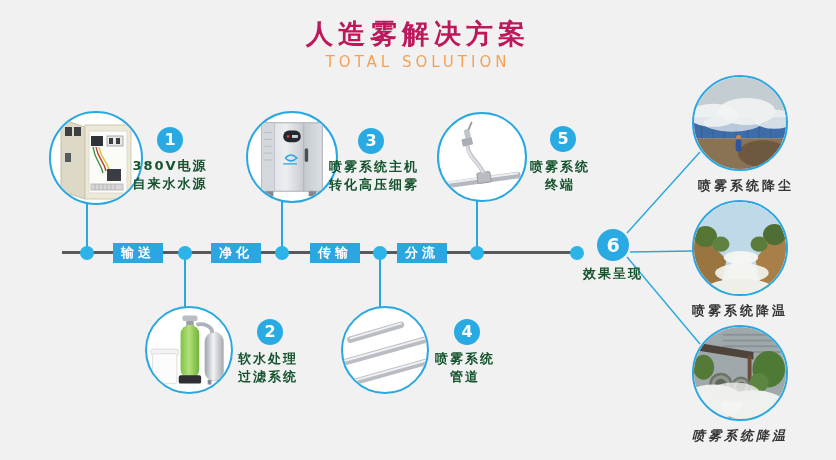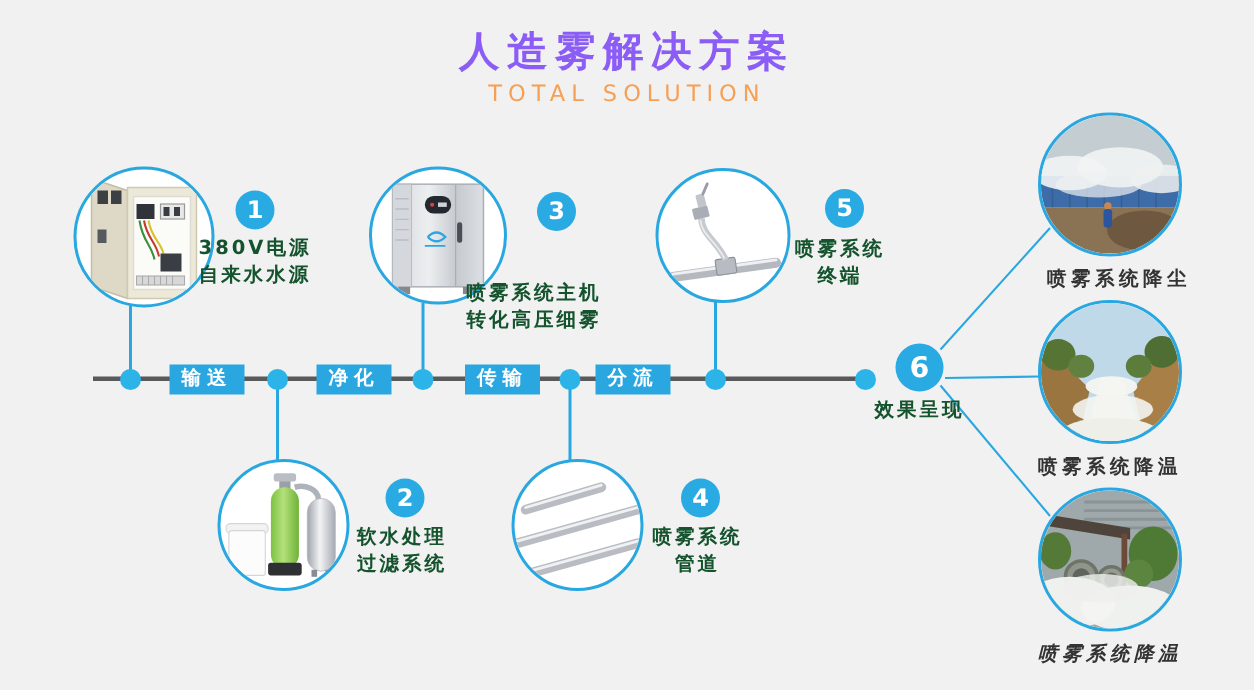--- a/index.html
+++ b/index.html
@@ -1,20 +1,20 @@
 <!DOCTYPE html>
 <html><head>
 <meta charset="utf-8">
 <style>
   html,body{margin:0;padding:0;background:#f1f1f1;font-family:"DejaVu Sans","Liberation Sans",sans-serif;}
   #stage{position:relative;width:836px;height:460px;background:#f1f1f1;overflow:hidden;}
 
   
   .title{position:absolute;left:0;top:16px;width:836px;text-align:center;
-         font-size:27px;font-weight:700;color:#8b5cf6;letter-spacing:5px;}
+         font-size:27px;font-weight:700;color:#be185d;letter-spacing:5px;}
   .subtitle{position:absolute;left:0;top:53px;width:836px;text-align:center;
          font-size:15px;font-weight:500;color:#f6a055;letter-spacing:4px;}
 
   
   .hline{position:absolute;left:62px;top:251px;width:515px;height:3px;background:#58595b;}
   .dot{position:absolute;width:14px;height:14px;border-radius:50%;background:#2cb4e8;top:246px;}
   .vline{position:absolute;width:2px;background:#29a7e0;}
   .flowlabel{position:absolute;top:243px;height:20px;line-height:20px;padding:0 8px;
          background:#2aa7e0;color:#fff;font-size:13px;font-weight:700;letter-spacing:4px;text-align:center;}
 
@@ -122,21 +122,21 @@
       <circle cx="41" cy="24" r="1.4" fill="#e04040"></circle>
       <rect x="45" y="22.5" width="6" height="3" fill="#cfd3d8"></rect>
       <rect x="58" y="36" width="3.5" height="14" rx="1.6" fill="#4a4e55"></rect>
       <path d="M38,46 q6,-6 12,0 q-6,6 -12,0" fill="none" stroke="#2aa7e0" stroke-width="1.6"></path>
       <line x1="36" y1="52" x2="50" y2="52" stroke="#2aa7e0" stroke-width="1.2"></line>
       <rect x="18" y="80" width="8" height="5" fill="#85898f"></rect>
       <rect x="62" y="80" width="8" height="5" fill="#85898f"></rect>
     </svg>
   </div>
   <div class="badge" style="left:358px;top:128px;">3</div>
-  <div class="steptext" style="left:266px;top:158px;width:180px;margin-top:29px;">
+  <div class="steptext" style="left:284px;top:158px;width:180px;">
     <div>喷雾系统主机</div>
     <div>转化高压细雾</div>
   </div>
 
   <div class="pcircle" style="left:437px;top:112px;width:90px;height:90px;">
     <svg viewBox="0 0 90 90">
       <defs>
         <linearGradient id="pipeG1" x1="0" y1="0" x2="0" y2="1" gradientUnits="objectBoundingBox">
           <stop offset="0" stop-color="#b7bbc1"></stop>
             <stop offset="0.45" stop-color="#f0f1f3"></stop>

